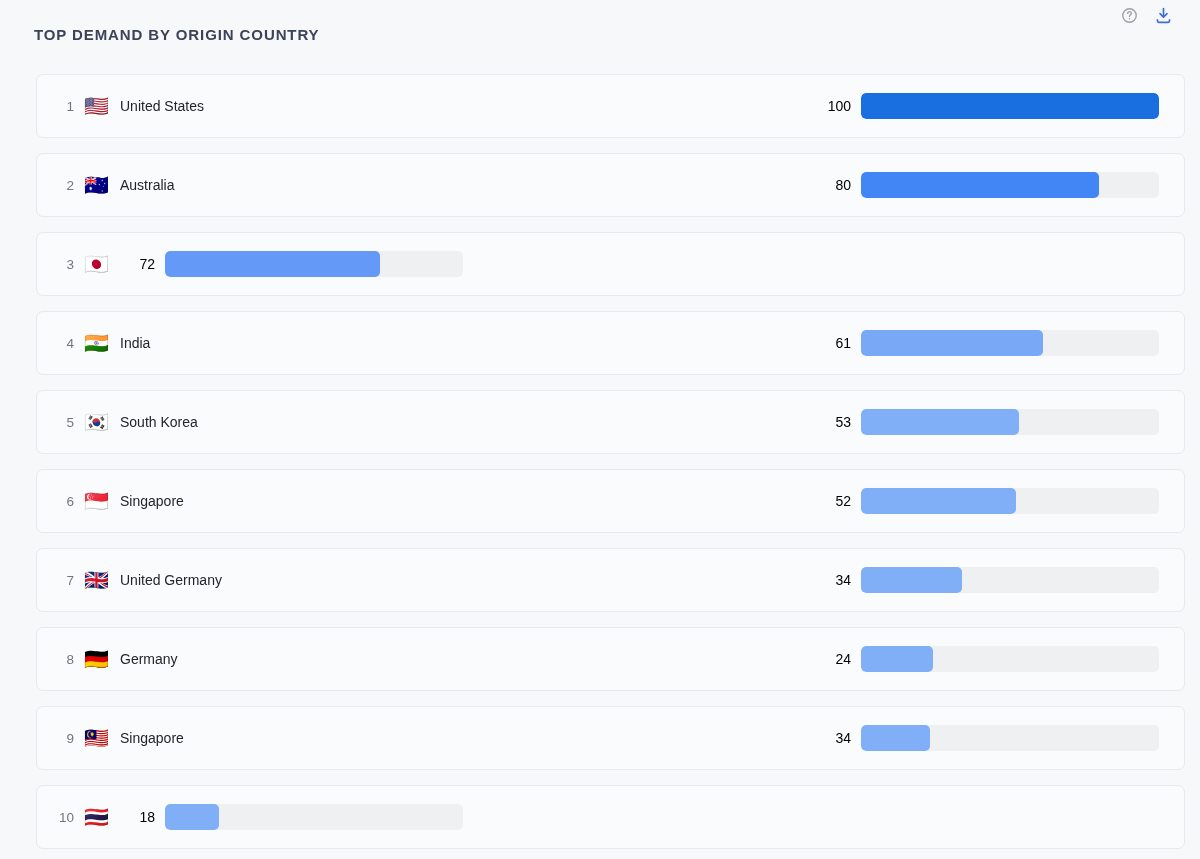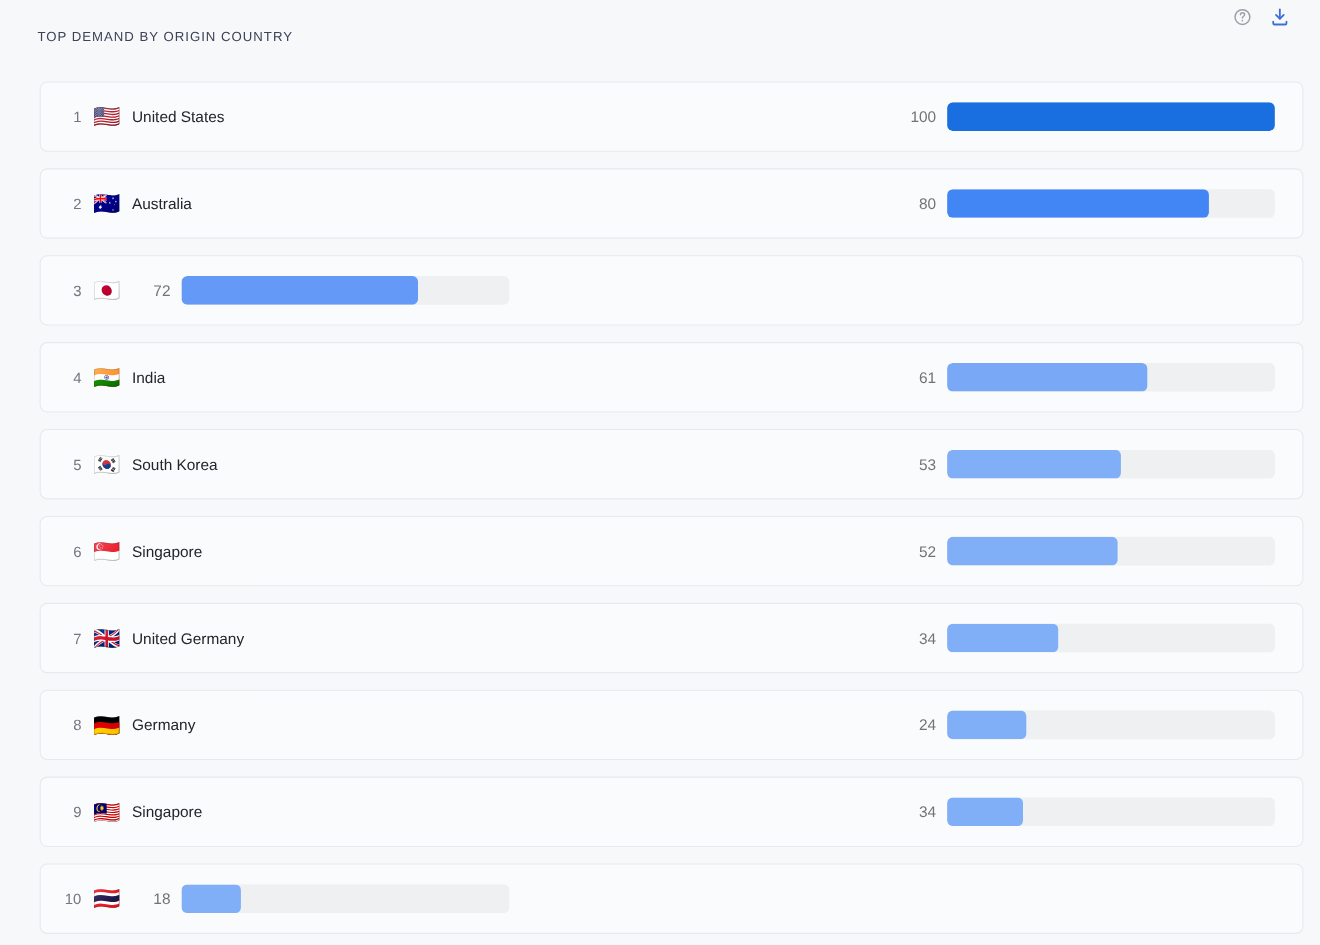--- a/index.html
+++ b/index.html
@@ -23,24 +23,24 @@
   
   .header-bar {
     position: relative;
     height: 60px;
   }
 
   .widget-title {
     position: absolute;
     left: 34px;
     top: 26px;
-    font-size: 12px;
+    font-size: 15px;
     letter-spacing: 0.9px;
     color: #3c4257;
-    font-weight: 400;
+    font-weight: 700;
     text-transform: uppercase;
     white-space: nowrap;
   }
 
   .header-actions {
     position: absolute;
     right: 26px;
     top: 4px;
     display: flex;
     align-items: center;
@@ -105,21 +105,21 @@
     font-size: 14px;
     color: #22252a;
     padding-left: 9px;
     flex: 1 1 auto;
     white-space: nowrap;
     overflow: hidden;
   }
 
   .value-label {
     font-size: 14px;
-    color: #737373;
+    color: #000000;
     text-align: right;
     width: 44px;
     flex: 0 0 auto;
     margin-right: 10px;
   }
 
   .bar-track {
     position: relative;
     width: 298px;
     height: 26px;

